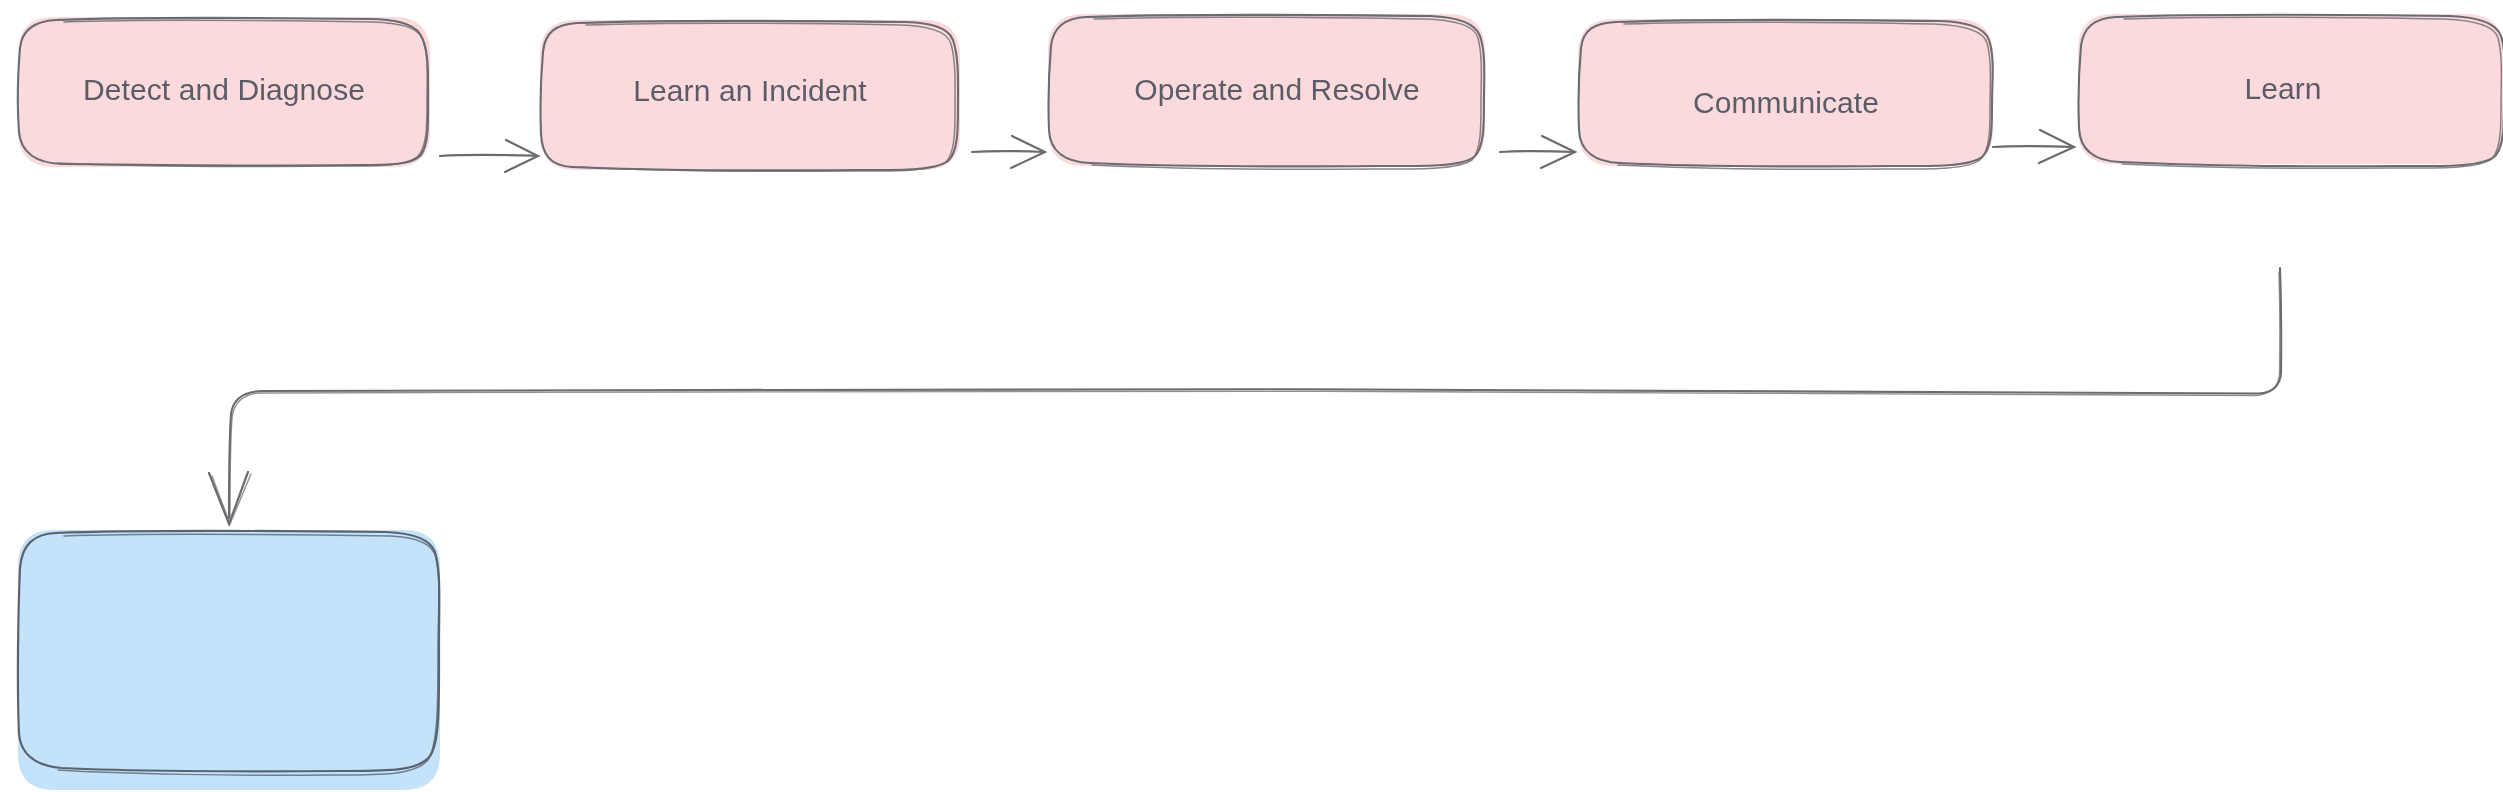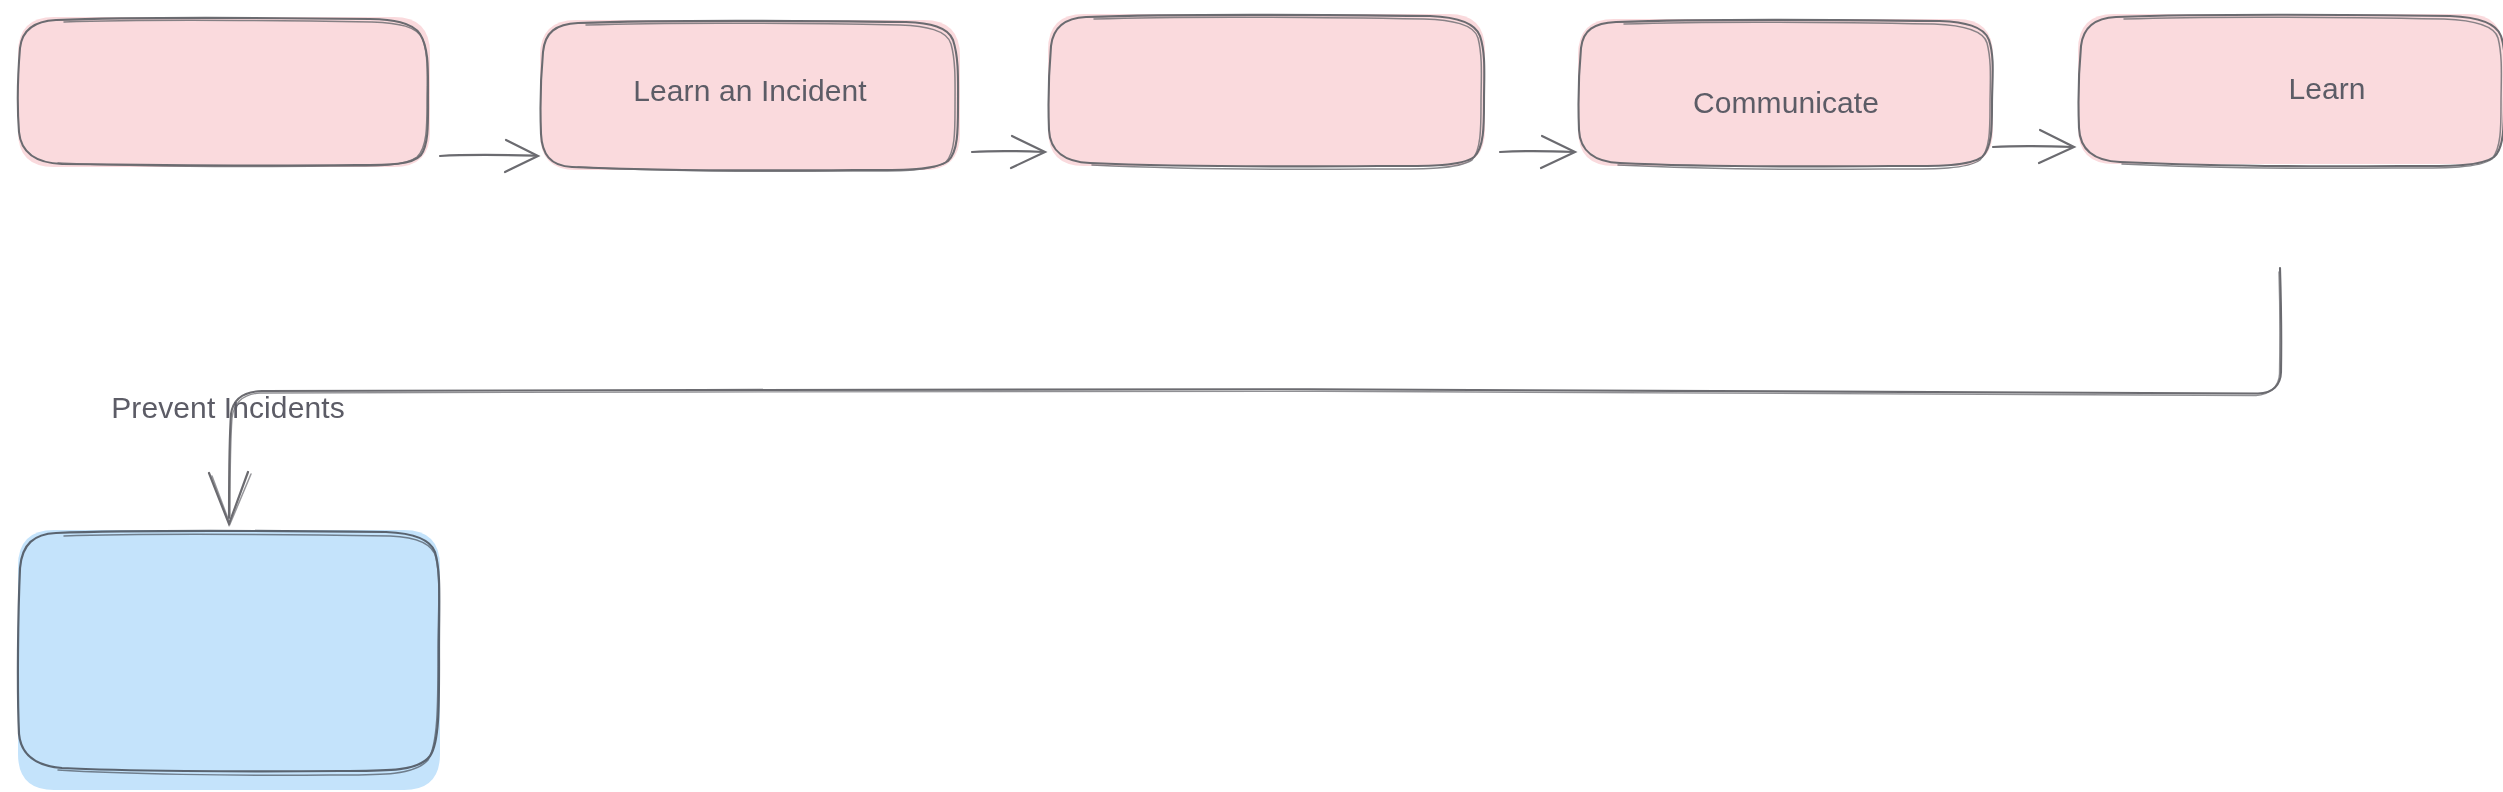--- a/index.html
+++ b/index.html
@@ -136,23 +136,24 @@
       <path fill="#c4e3fb" stroke="none" d="M 54,530 L 404,530 Q 440,530 440,566 L 440,754 Q 440,790 404,790 L 54,790 Q 18,790 18,754 L 18,566 Q 18,530 54,530 Z"></path>
       <path fill="none" stroke="#5a6470" stroke-width="2.2" stroke-linecap="round" d="M 56,533 C 130,530 250,530.5 386,532 C 410,533 430,538 435,552 C 441,572 439,600 439,648
                C 439,700 440,742 430,756 C 418,772 384,771 340,771 C 240,772 120,771 62,768
                C 38,766 21,756 19,734 C 17,690 18,612 20,568 C 22,544 34,534 56,533 Z"></path>
       <path fill="none" stroke="#5a6470" stroke-width="1.5" stroke-linecap="round" opacity="0.8" d="M 64,536 C 150,533 260,534 390,536 C 414,537 433,542 436,558 C 441,580 438,610 438,654
                C 438,704 438,744 428,760 C 414,776 378,775 330,775 C 234,776 122,774 58,770"></path>
     </g>
 
   </svg>
 
+  <div class="node-label" style="left:224px; top:90px;">Detect and Diagnose</div>
 
   <div class="node-label" style="left:750px; top:91px;">Learn an Incident</div>
 
+  <div class="node-label" style="left:1277px; top:90px;">Operate and Resolve</div>
 
   <div class="node-label" style="left:1786px; top:103px;">Communicate</div>
 
-  <div class="node-label" style="left:2283px; top:89px;margin-left:44px;">Learn</div>
+  <div class="node-label" style="left:2283px; top:89px;">Learn</div>
 
-  <div class="node-label" style="left:228px; top:408px;">Prevent Incidents</div>
 
 </div>
 
 </body></html>

